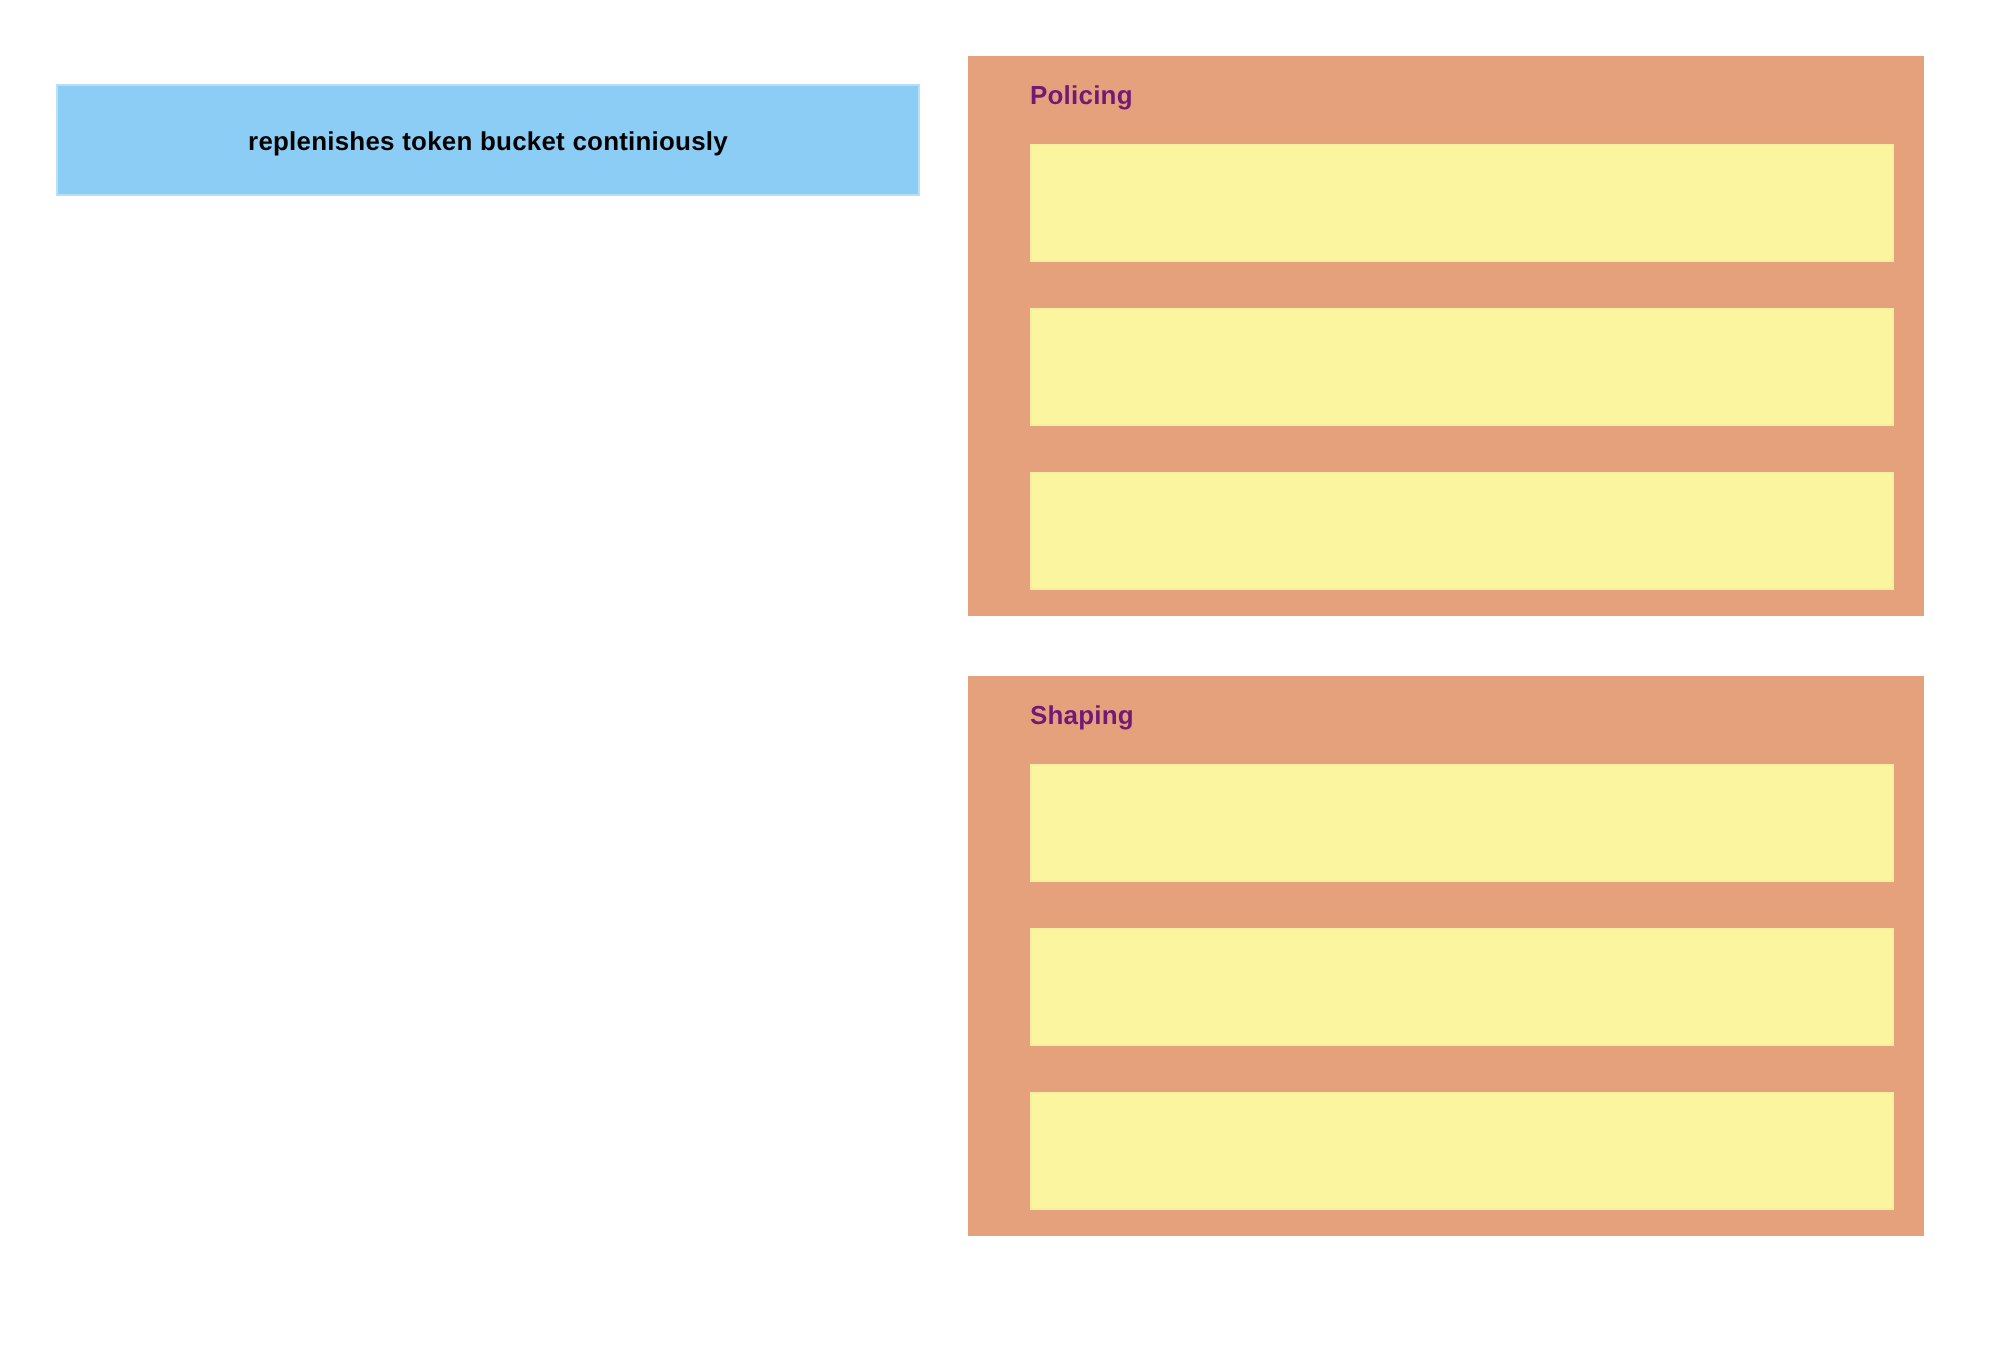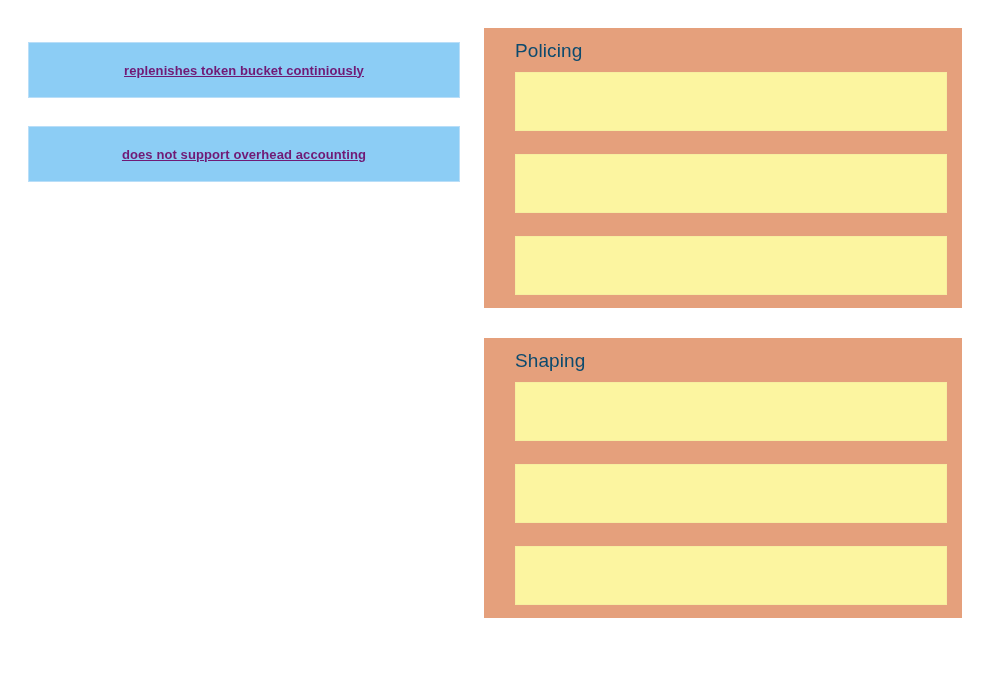--- a/index.html
+++ b/index.html
@@ -45,25 +45,24 @@
   .option-tile:last-child {
     margin-bottom: 0;
   }
 
   .option-label {
     display: block;
     width: 92%;
     text-align: center;
     font-size: 13px;
     font-weight: bold;
-    color: #701a75;
+    color: #000000;
     line-height: 17px;
     letter-spacing: 0.1px;
     white-space: pre-line;
-    text-decoration: underline;
   }
 
   
   .category-panel {
     position: absolute;
     left: 484px;
     width: 478px;
     background: #e5a07c;
     box-sizing: border-box;
   }
@@ -75,23 +74,23 @@
   #panel-shaping {
     top: 338px;
     height: 280px;
     text-align: center;
   }
 
   .category-title {
     position: absolute;
     left: 31px;
     top: 12px;
-    font-size: 19px;
-    font-weight: normal;
-    color: #0c4a6e;
+    font-size: 13px;
+    font-weight: bold;
+    color: #701a75;
     letter-spacing: 0.1px;
   }
 
   .slots-wrap {
     position: absolute;
     left: 31px;
     top: 44px;
     width: 432px;
   }
 
@@ -129,23 +128,20 @@
   <div id="options-column">
 
     <div class="option-tile">
       <span class="option-label">replenishes token bucket continiously</span>
     </div>
 
 
 
 
 
-    <div class="option-tile">
-      <span class="option-label">does not support overhead accounting</span>
-    </div>
 
   </div>
 
   <div class="category-panel" id="panel-policing">
     <div class="category-title">Policing</div>
     <div class="slots-wrap">
       <div class="drop-slot">
         <span class="slot-text"></span>
       </div>
       <div class="drop-slot">

